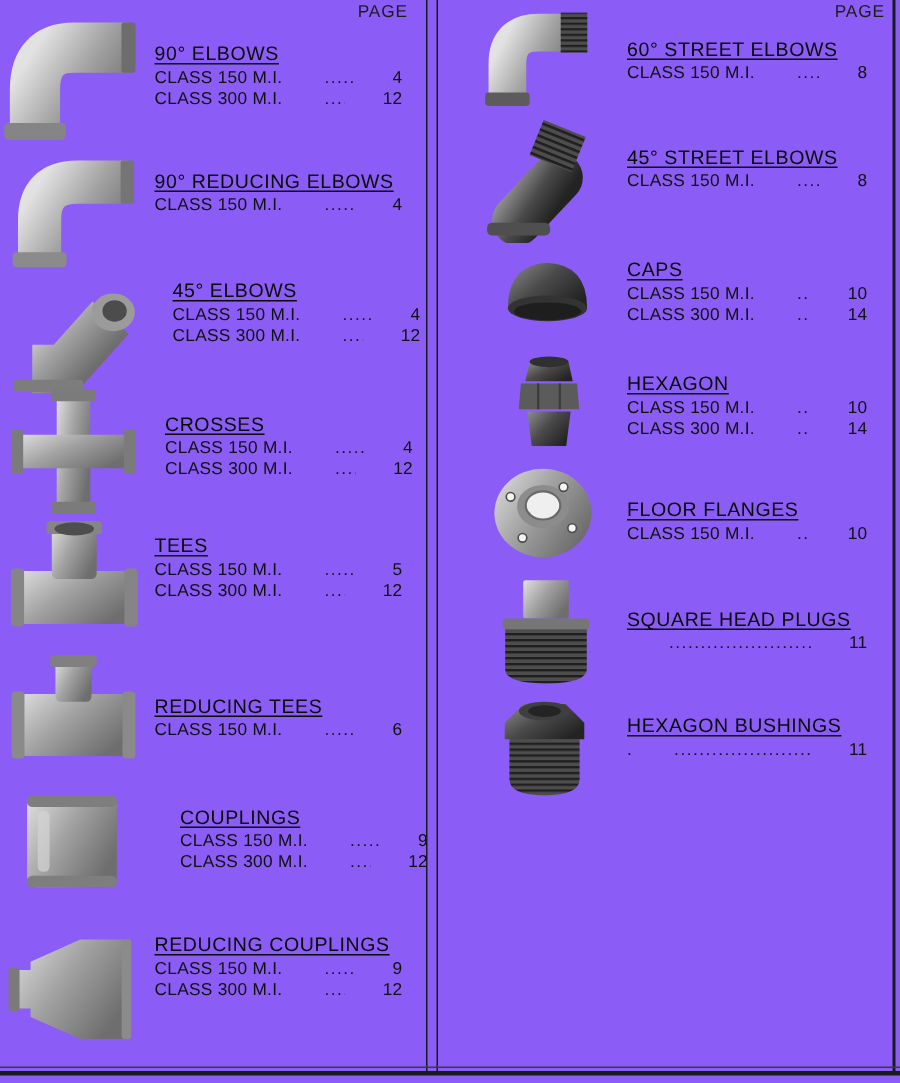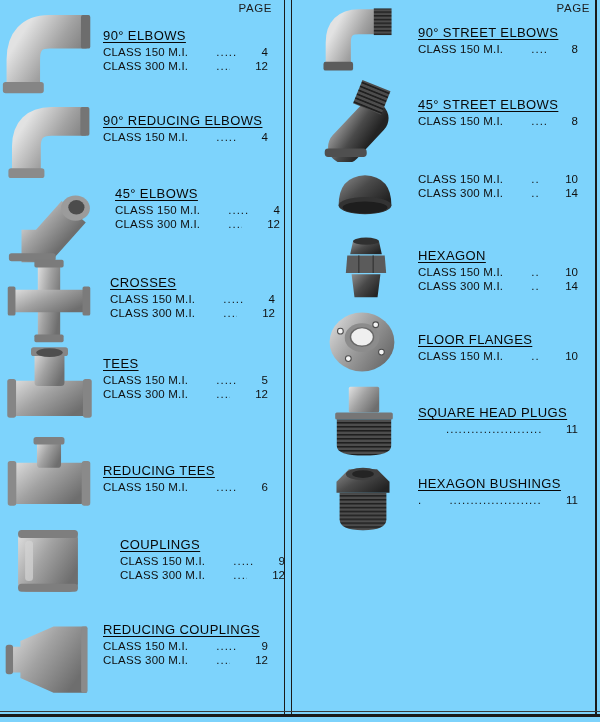--- a/index.html
+++ b/index.html
@@ -1,17 +1,17 @@
 <!DOCTYPE html>
 <html><head>
 <meta charset="utf-8">
 <style>
   html,body{margin:0;padding:0;background:#fff;}
   .page{
-    position:relative;width:600px;height:722px;background:#7dd3fc;
+    position:relative;width:600px;height:722px;background:#8b5cf6;
     font-family:"Liberation Sans",sans-serif;overflow:hidden;color:#0d0d0d;
   }
   .rule{position:absolute;background:#1a1a1a;}
   .page-label{
     position:absolute;top:2px;font-size:11.5px;letter-spacing:.6px;color:#1c1c1c;
   }
   .photo{position:absolute;}
   .photo svg{display:block;width:100%;height:100%;}
   .tblock{position:absolute;}
   .title{
@@ -224,21 +224,21 @@
     </div>
   <div id="col1">
       <div class="photo" style="left: 312px; top: 4px; width: 94px; height: 74px;">
         <svg viewBox="0 0 100 100" preserveAspectRatio="xMidYMid meet">
           <path d="M22,88 L22,52 Q22,24 50,24 L78,24" fill="none" stroke="url(#gMetal)" stroke-width="34"></path>
           <rect x="70" y="6" width="24" height="36" fill="url(#pThread)"></rect>
           <rect x="2" y="78" width="40" height="12" rx="3" fill="#5c5c5c"></rect>
         </svg>
       </div>
       <div class="tblock" style="left: 418px; top: 25px; width: 160px;">
-        <div class="title">90° STREET ELBOWS</div>
+        <div class="title">60° STREET ELBOWS</div>
         <div class="line">
           <span class="lbl">CLASS 150 M.I.</span>
           <span class="dots">..........................................................................................</span>
           <span class="pg">8</span>
         </div>
       </div>
       <div class="photo" style="left: 314px; top: 78px; width: 92px; height: 84px;">
         <svg viewBox="0 0 100 100" preserveAspectRatio="xMidYMid meet">
           <path d="M32,82 L64,48" fill="none" stroke="url(#gDark)" stroke-width="40" stroke-linecap="round"></path>
           <rect x="46" y="8" width="36" height="30" fill="url(#pThread)" transform="rotate(22 64 23)"></rect>
@@ -254,20 +254,21 @@
         </div>
       </div>
       <div class="photo" style="left: 318px; top: 162px; width: 94px; height: 66px;">
         <svg viewBox="0 0 100 100" preserveAspectRatio="xMidYMid meet">
           <path d="M10,66 Q10,22 50,20 Q90,22 90,66 Z" fill="url(#gDark)"></path>
           <ellipse cx="50" cy="66" rx="40" ry="13" fill="#333333"></ellipse>
           <ellipse cx="50" cy="69" rx="34" ry="9" fill="#1e1e1e"></ellipse>
         </svg>
       </div>
       <div class="tblock" style="left: 418px; top: 172px; width: 160px;">
+        <div class="title">CAPS</div>
         <div class="line">
           <span class="lbl">CLASS 150 M.I.</span>
           <span class="dots">..........................................................................................</span>
           <span class="pg">10</span>
         </div>
         <div class="line">
           <span class="lbl">CLASS 300 M.I.</span>
           <span class="dots">..........................................................................................</span>
           <span class="pg">14</span>
         </div>

